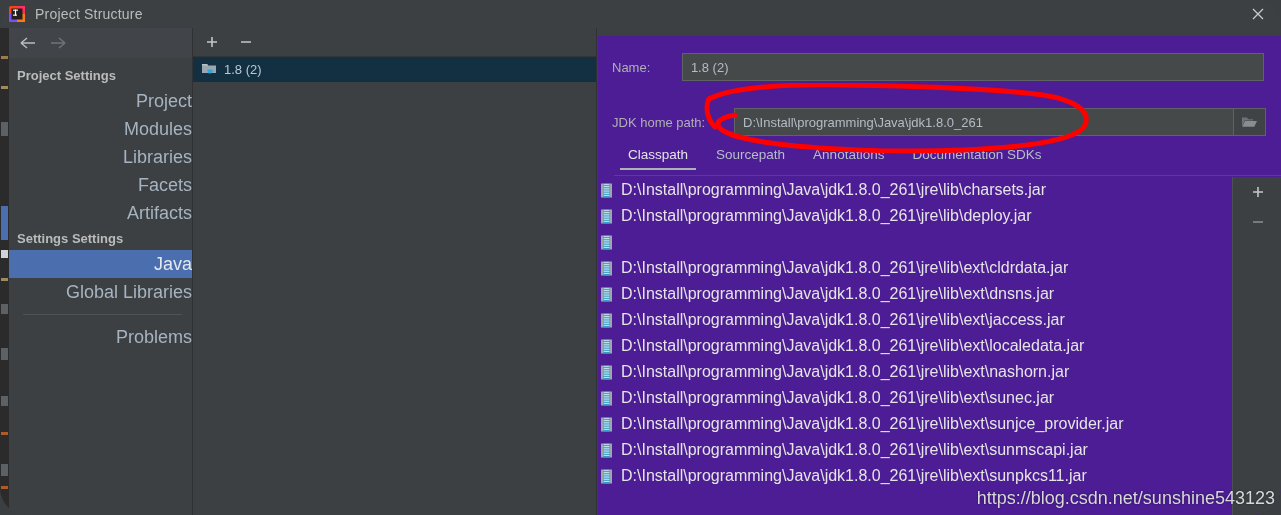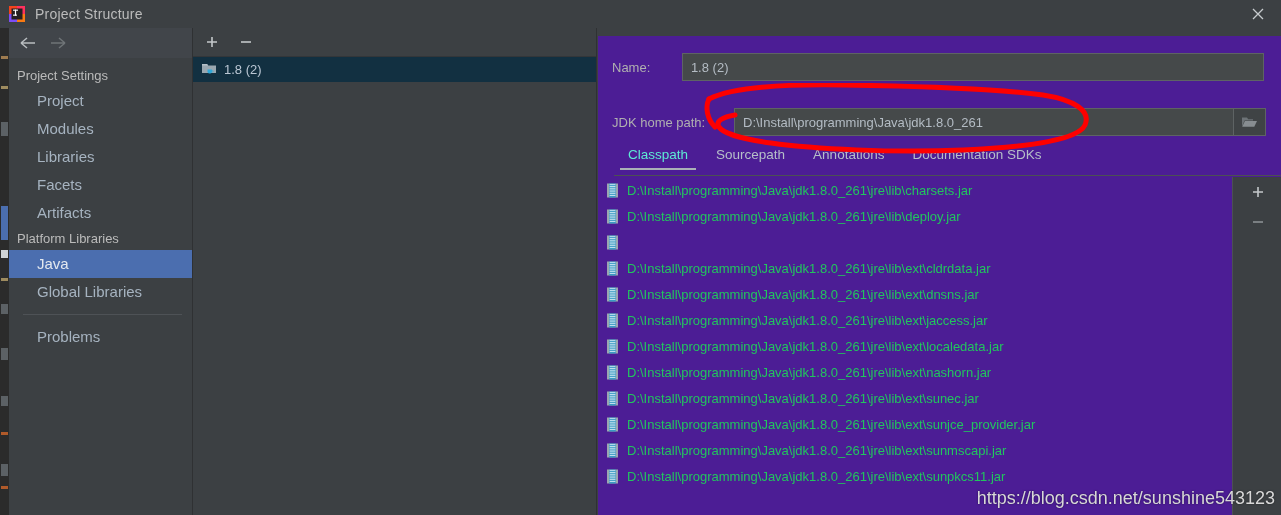--- a/index.html
+++ b/index.html
@@ -9,20 +9,21 @@
     font-family: "Liberation Sans", sans-serif;
   }
   #app {
     position: relative;
     width: 1281px;
     height: 515px;
     background: #3c4043;
     overflow: hidden;
     font-size: 13px;
     color: #a9b7c6;
+    border-radius: 27px;
   }
 
   
   .editor-stripe {
     position: absolute; left: 0; top: 28px;
     width: 9px; height: 487px;
     background: #2b2b2b;
   }
   .editor-stripe .mark {
     position: absolute; left: 1px; width: 7px; height: 3px;
@@ -55,26 +56,26 @@
   }
   .navbar {
     height: 30px; display: flex; align-items: center; padding-left: 4px;
     background: #41454a;
   }
   .navbtn {
     width: 30px; height: 26px; display: flex; align-items: center; justify-content: center;
   }
   .tree-list { padding-top: 6px; }
   .group-label {
-    font-weight: normal; color: #bbbbbb; font-size: 13px;
+    font-weight: bold; color: #bbbbbb; font-size: 13px;
     padding: 4px 0 4px 8px;
   }
   .nav-item {
-    padding: 4px 0 4px 28px; font-size: 15px; color: #a6b3c0;
-    height: 28px; line-height: 20px;
+    padding: 4px 0 4px 28px; font-size: 18px; color: #a6b3c0;
+    height: 28px; line-height: 20px; text-align: right;
   }
   .nav-item.selected { background: #4b6eaf; color: #e3e8ef; }
   .nav-sep {
     height: 1px; background: #4e5256; margin: 8px 10px 8px 14px;
   }
 
   
   .midpane {
     position: absolute; left: 192px; top: 28px;
     width: 405px; height: 487px;
@@ -112,38 +113,38 @@
   }
 
   .tabs {
     position: absolute; left: 614px; top: 145px; width: 667px; height: 28px;
     display: flex; align-items: flex-start;
   }
   .tab {
     font-size: 13.5px; color: #b6bfc8; padding: 2px 14px 8px 14px;
     position: relative;
   }
-  .tab.active { color: #5eead4; }
+  .tab.active { color: #e5e5e5; }
   .tab.active:after {
     content: ""; position: absolute; left: 6px; right: 6px; bottom: 0;
     height: 2px; background: #aab1b7;
   }
   .tabs-underline {
     position: absolute; left: 614px; top: 175px; width: 667px; height: 1px;
     background: #4c5053;
   }
 
   .cp-list {
     position: absolute; left: 598px; top: 177px;
     width: 633px; height: 338px;
     overflow: hidden;
   }
   .cp-row {
-    height: 26px; display: flex; align-items: center; padding-left: 8px;
-    gap: 8px; font-size: 13px; color: #22c55e; white-space: nowrap;
+    height: 26px; display: flex; align-items: center; padding-left: 2px;
+    gap: 8px; font-size: 16px; color: #e5e5e5; white-space: nowrap;
   }
   .jar-icon { width: 13px; height: 15px; flex: none; }
 
   .cp-toolbar {
     position: absolute; left: 1232px; top: 177px; width: 49px; height: 338px;
     border-left: 1px solid #4c5053; background: #3c4043;
   }
   .cp-toolbar .tbtn2 {
     width: 49px; height: 30px; display: flex; align-items: center; justify-content: center;
   }
@@ -217,21 +218,21 @@
     </div>
 
     <div class="tree-list">
       <div class="group-label">Project Settings</div>
       <div class="nav-item">Project</div>
       <div class="nav-item">Modules</div>
       <div class="nav-item">Libraries</div>
       <div class="nav-item">Facets</div>
       <div class="nav-item">Artifacts</div>
 
-      <div class="group-label">Platform Libraries</div>
+      <div class="group-label">Settings Settings</div>
       <div class="nav-item selected">Java</div>
       <div class="nav-item">Global Libraries</div>
 
       <div class="nav-sep"></div>
 
       <div class="nav-item">Problems</div>
     </div>
   </div>
 
   <div class="midpane">

